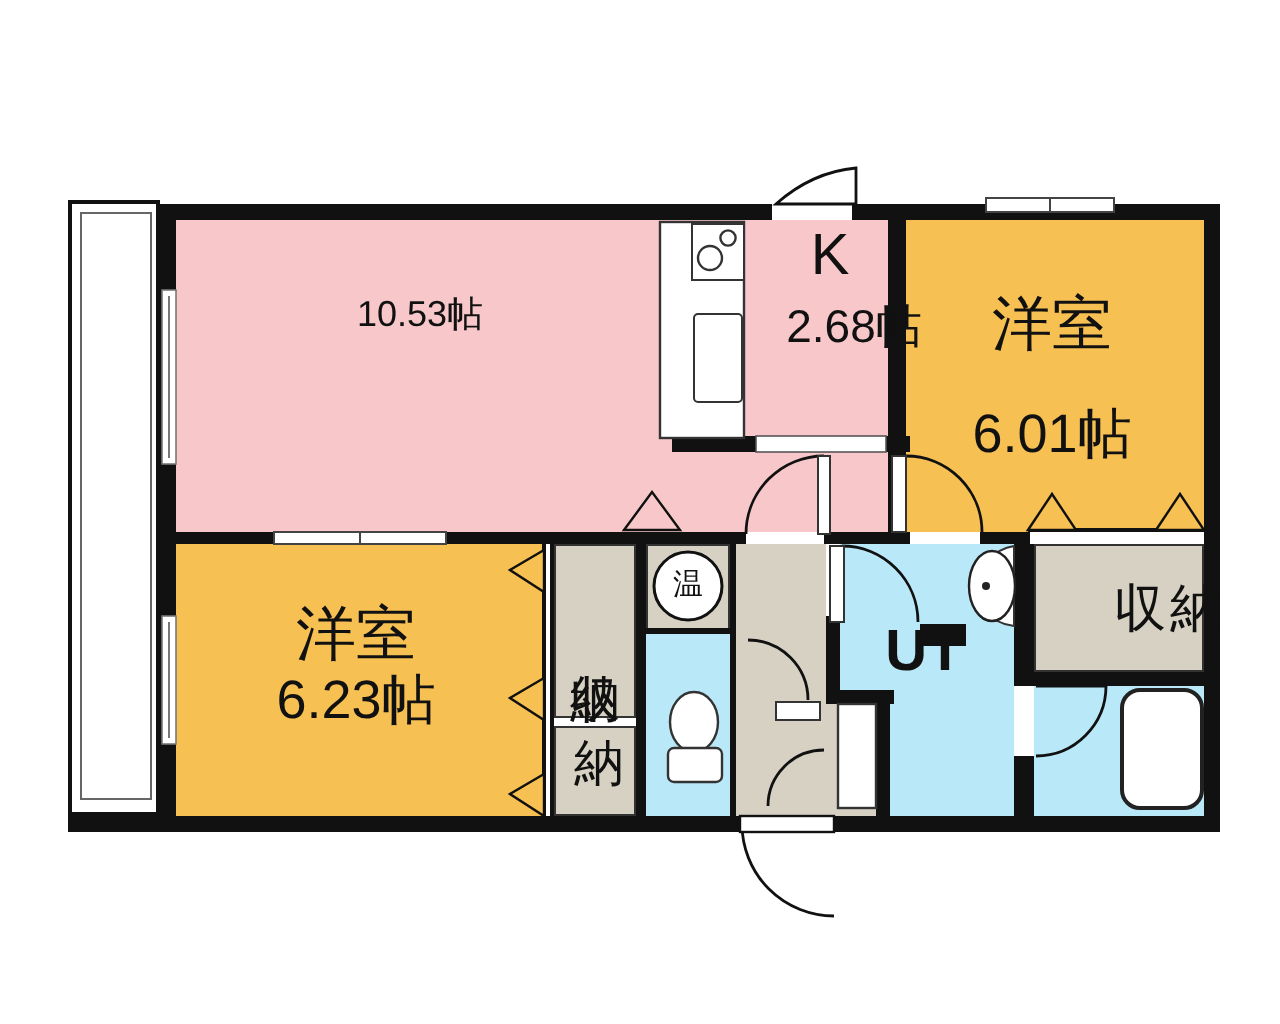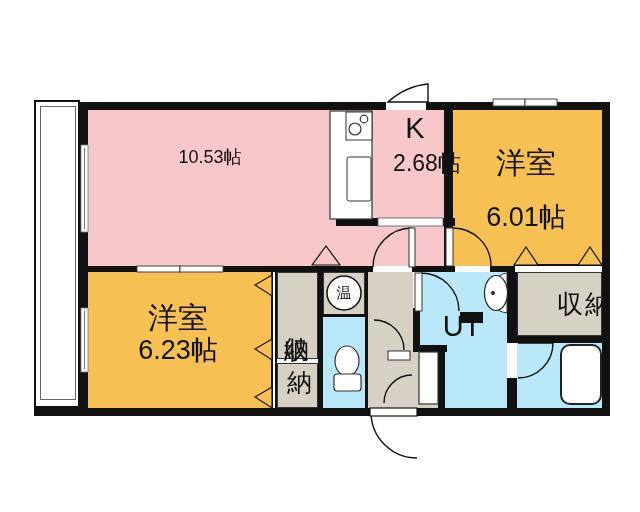--- a/index.html
+++ b/index.html
@@ -153,19 +153,19 @@
 
   <div class="lbl" style="left:96px;top:301px;width:164px;">
     <div style="font-size:30px;">洋室</div>
     <div style="font-size:27px;">6.23帖</div>
   </div>
 
   <div class="lbl vtext" style="left:284px;top:281px;height:72px;font-size:25px;line-height:1;">収納</div>
 
   <div class="lbl" style="left:283px;top:368px;width:33px;font-size:25px;">納</div>
 
-  <div class="lbl" style="left:432px;top:310px;width:60px;font-size:29px;">UT</div>
+  <div class="lbl" style="left:432px;top:310px;width:60px;font-size:29px;font-weight:bold;">UT</div>
 
   <div class="lbl" style="left:542px;top:290px;width:86px;font-size:26px;letter-spacing:2px;">収納</div>
 
   <div class="lbl" style="left:329px;top:285px;width:30px;font-size:15px;">温</div>
 
 </div>
 
 </body></html>

